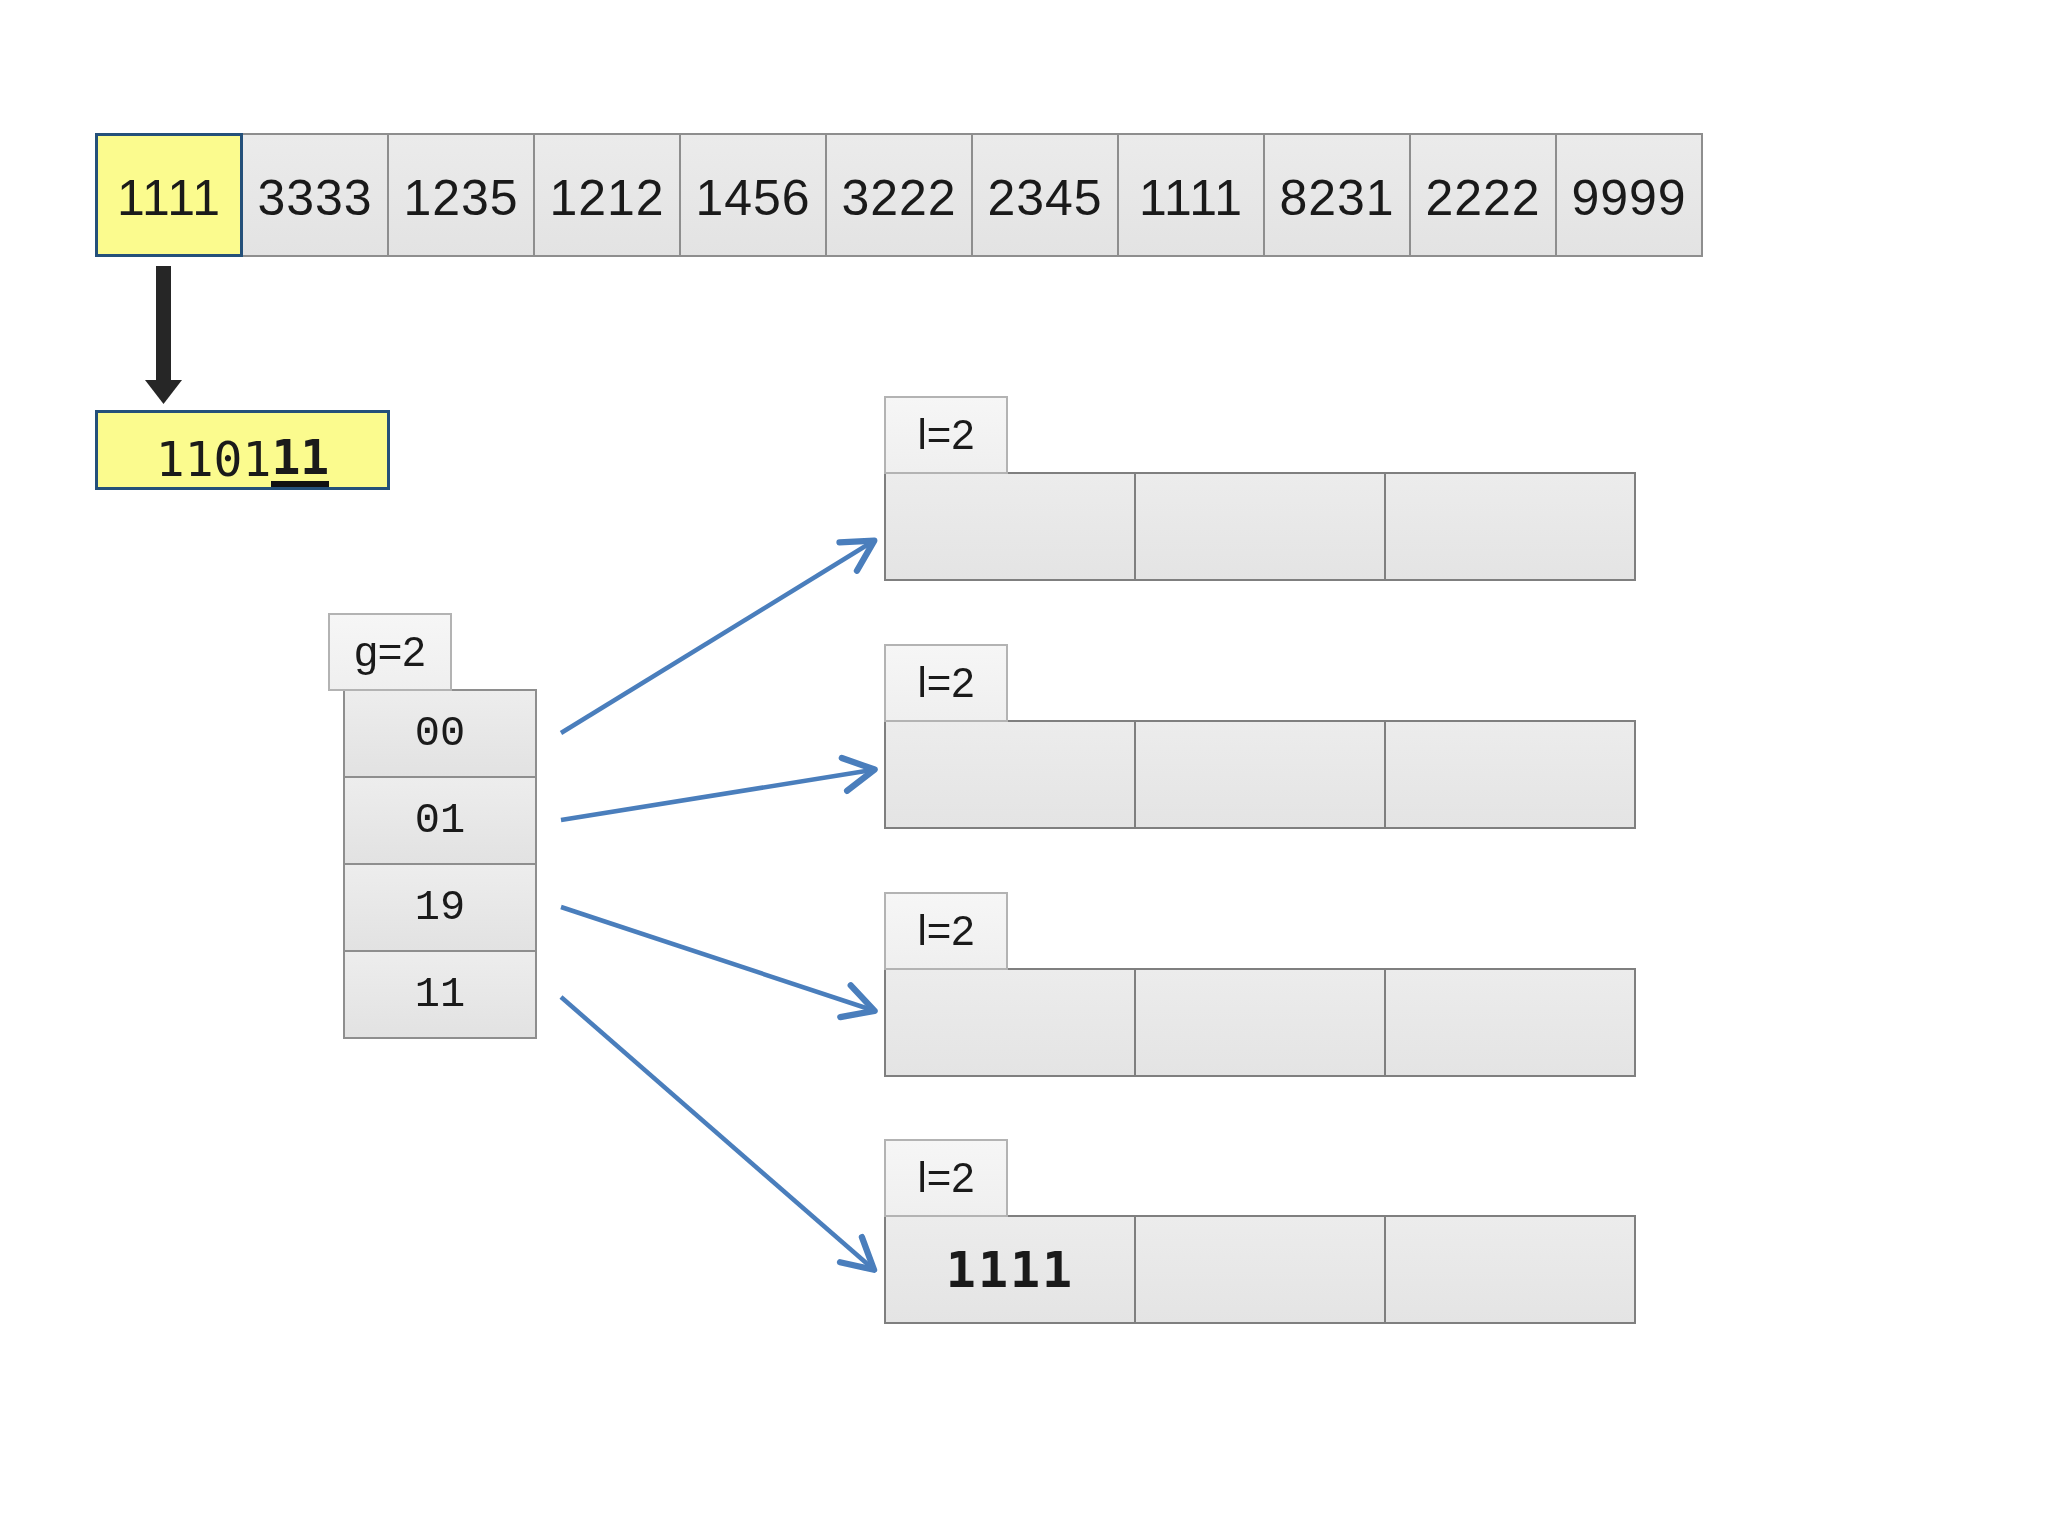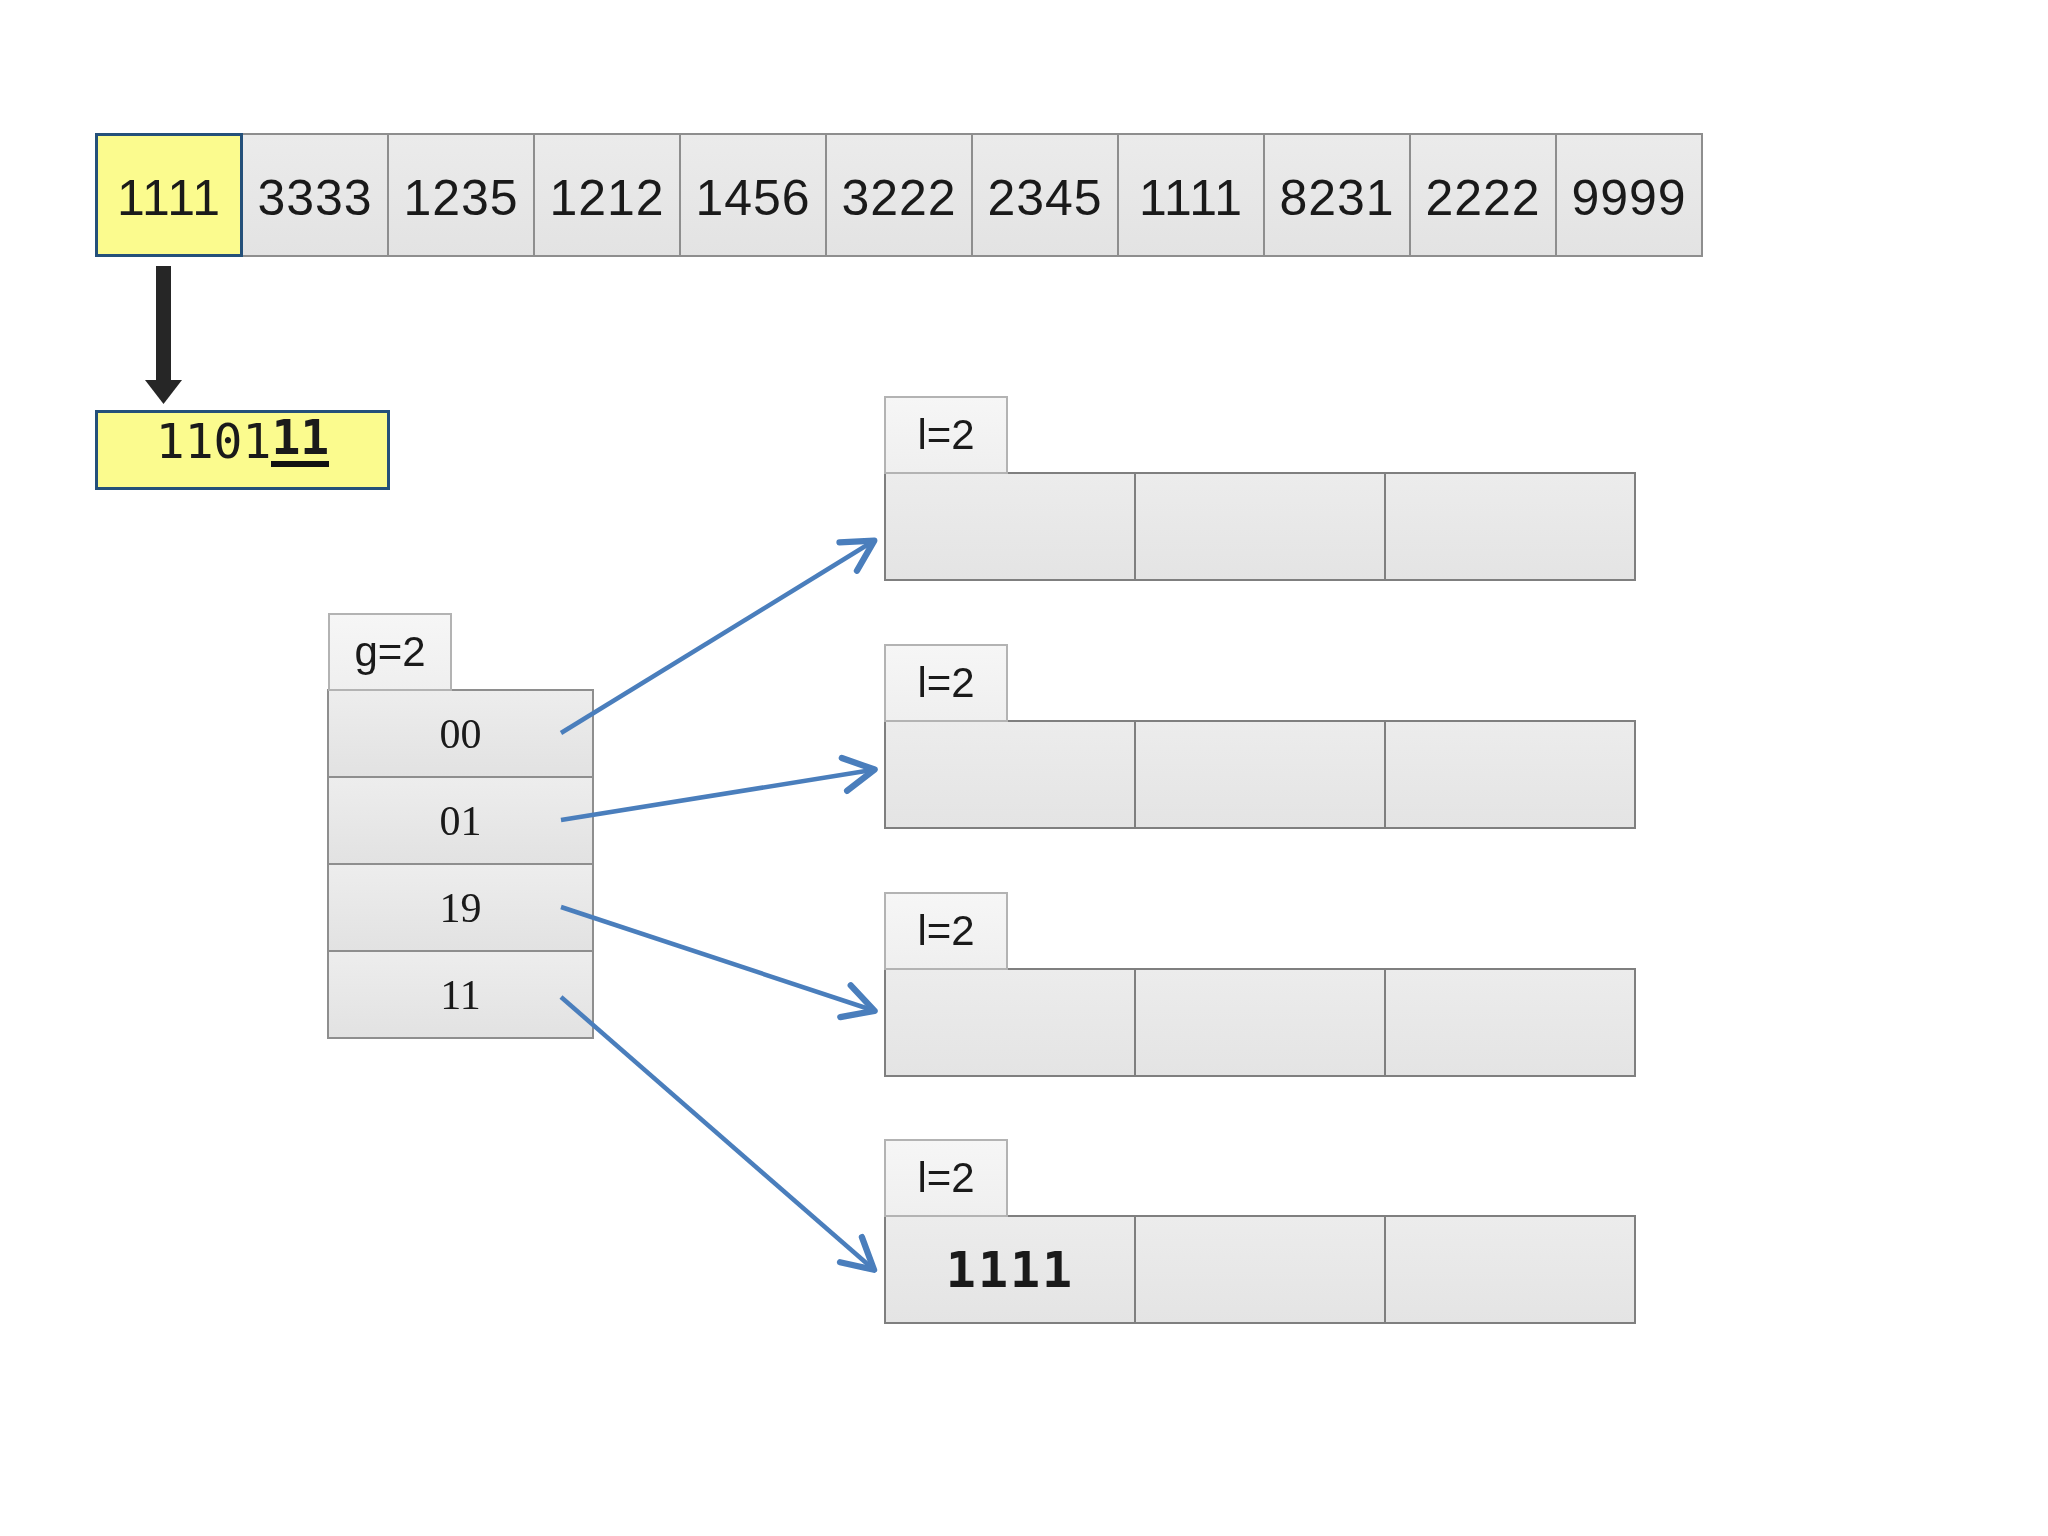--- a/index.html
+++ b/index.html
@@ -33,21 +33,21 @@
     border:3px solid #24507a;
     z-index:2;
   }
   
   .hash-box{
     position:absolute;left:95px;top:410px;
     width:295px;height:80px;
     background:#fbfb8e;
     border:3px solid #24507a;
     box-sizing:border-box;
-    display:flex;align-items:flex-start;justify-content:center;
+    display:flex;align-items:flex-end;justify-content:center;
     font-family:"DejaVu Sans Mono", monospace;
     font-size:48px;
   }
   .hash-box .suffix{
     font-weight:bold;
     border-bottom:6px solid #111;
     line-height:1.0;
   }
   
   .tagbox{
@@ -59,28 +59,29 @@
     display:flex;align-items:center;justify-content:center;
     font-size:42px;
     z-index:3;
   }
   
   .directory{
     position:absolute;left:327px;top:689px;
     width:234px;
   }
   .dcell{
-    width:267px;height:89px;
+    width:194px;height:89px;
     margin-top:-2px;
     background:linear-gradient(#ededed,#e2e2e2);
     border:2px solid #8e8e8e;
     box-sizing:border-box;
     display:flex;align-items:center;justify-content:center;
-    font-family:Liberation Serif, serif;
+    font-family:Liberation Mono, monospace;
     font-size:42px;
+    margin-left:16px;
   }
   .dcell:first-child{margin-top:0;}
   
   .bucket-row{
     position:absolute;left:884px;
     display:flex;height:109px;
   }
   .bcell{
     width:252px;height:109px;
     margin-left:-2px;

